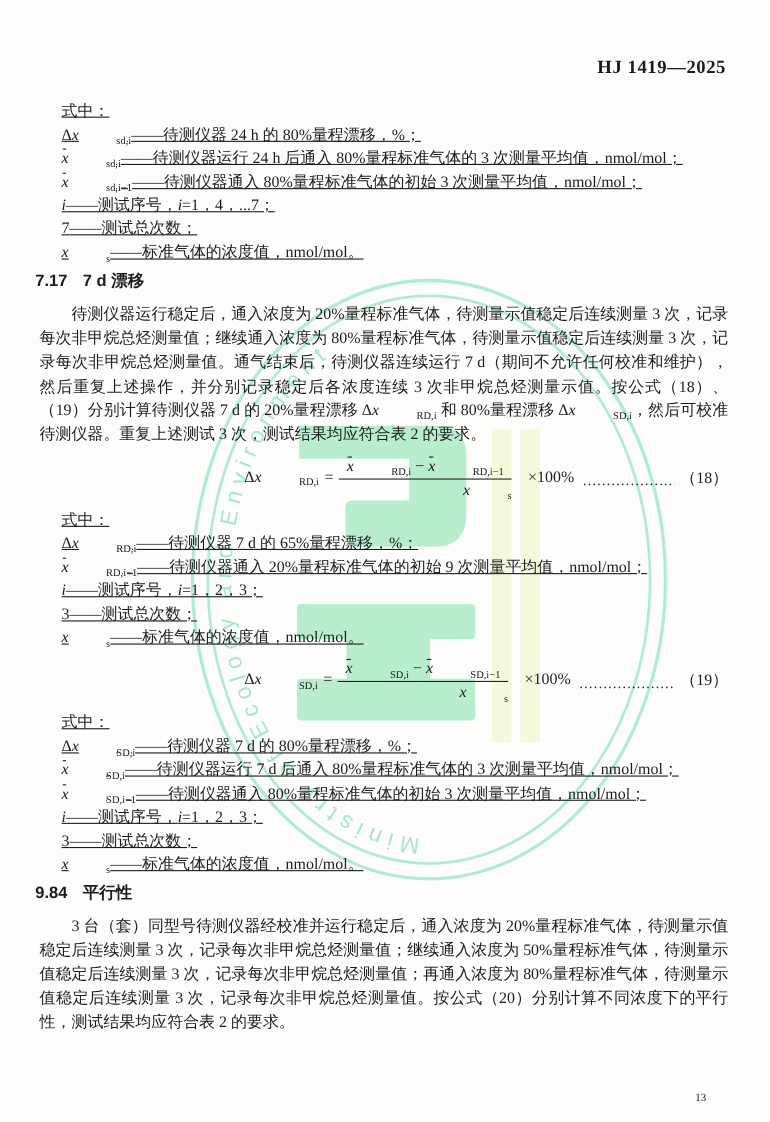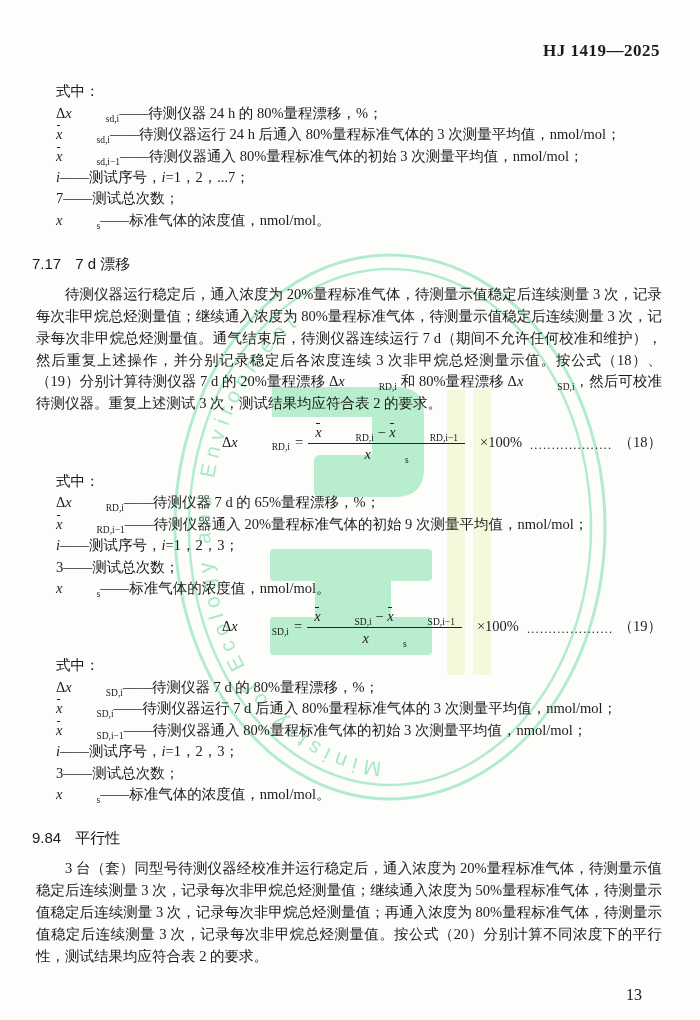--- a/index.html
+++ b/index.html
@@ -10,66 +10,66 @@
     background:#fdfdfc;
     overflow:hidden;
     font-family:"Liberation Serif","DejaVu Serif",serif;
     color:#1b1b1b;
   }
   .watermark{position:absolute;left:0;top:0;z-index:0;pointer-events:none;}
   .content{position:relative;z-index:1;padding:40px 38px 0 36px;font-size:14.5px;line-height:21.4px;}
 
   .doc-header{
     text-align:right;font-weight:bold;font-size:17px;
-    letter-spacing:.5px;padding-right:2px;margin-bottom:20px;
+    letter-spacing:.5px;padding-right:2px;margin-bottom:20px;margin-top:10px;
   }
 
   
   .defs{padding-left:20px;margin:4px 0 0 0;}
-  .def-row{white-space:nowrap;}
+  .def-row{white-space:nowrap;text-decoration:underline;}
   .sym i, .it{font-style:italic;}
   sub{font-size:9.5px;line-height:0;padding-left:34px;}
   .bar{display:inline-block;position:relative;line-height:1;}
   .bar::after{
     content:"";position:absolute;top:-2px;left:1px;right:2px;
     border-top:1.4px solid #222;
   }
   .desc{white-space:normal;}
 
   .sec-heading{
     font-family:"Liberation Sans","DejaVu Sans",sans-serif;
-    font-weight:normal;font-size:15px;
-    margin:22px 0 10px -4px;line-height:21px;
+    font-weight:bold;font-size:15px;
+    margin:4px 0 10px -4px;line-height:21px;
   }
   .sec-heading .sec-num{margin-right:14px;}
 
   .para{text-align:justify;text-indent:2em;margin:0 0 4px 0;line-height:21.8px;}
 
   
   .formula{
     display:flex;align-items:center;
     margin:6px 0 8px 0;padding-left:186px;
     font-size:14.5px;line-height:normal;
   }
   .f-eq{margin:0 5px;}
-  .frac{display:inline-flex;flex-direction:column;align-items:center;}
+  .frac{display:inline-flex;flex-direction:column;align-items:flex-end;}
   .frac .num{
     display:inline-block;padding:3px 7px 2px 7px;
     border-bottom:1.4px solid #222;white-space:nowrap;
   }
   .frac .den{padding-top:2px;}
   .f-tail{margin-left:15px;}
   .f-dots{
     flex:1;overflow:hidden;white-space:nowrap;
     letter-spacing:1.2px;font-size:12.5px;color:#2a2a2a;
     margin:6px 6px 0 8px;
   }
   .f-label{white-space:nowrap;}
 
-  .page-num{position:absolute;bottom:16px;right:58px;font-size:16px;z-index:1;}
+  .page-num{position:absolute;bottom:16px;right:58px;font-size:10px;z-index:1;}
 </style>
 </head>
 <body>
 
 <div class="page">
 
   <svg class="watermark" width="700" height="1020" viewBox="0 0 700 1020">
     <rect x="447" y="390" width="18" height="285" fill="#f1f7cf" opacity="0.7"></rect>
     <rect x="473" y="390" width="18" height="285" fill="#f1f7cf" opacity="0.7"></rect>
     <ellipse cx="390" cy="527" rx="215" ry="272" fill="none" stroke="#b2ecce" stroke-width="3"></ellipse>
@@ -91,21 +91,21 @@
       <div class="def-row">
         <span class="sym"><span>Δ</span><i>x</i><sub>sd,i</sub></span><span class="desc">——待测仪器 24 h 的 80%量程漂移，%；</span>
       </div>
       <div class="def-row">
         <span class="sym"><span class="bar"><i>x</i></span><sub>sd,i</sub></span><span class="desc">——待测仪器运行 24 h 后通入 80%量程标准气体的 3 次测量平均值，nmol/mol；</span>
       </div>
       <div class="def-row">
         <span class="sym"><span class="bar"><i>x</i></span><sub>sd,i−1</sub></span><span class="desc">——待测仪器通入 80%量程标准气体的初始 3 次测量平均值，nmol/mol；</span>
       </div>
       <div class="def-row">
-        <span class="sym"><i>i</i></span><span class="desc"><span>——测试序号，</span><i>i</i><span>=1，2，...7；</span></span>
+        <span class="sym"><i>i</i></span><span class="desc"><span>——测试序号，</span><i>i</i><span>=1，4，...7；</span></span>
       </div>
       <div class="def-row">
         <span class="sym">7</span><span class="desc">——测试总次数；</span>
       </div>
       <div class="def-row">
         <span class="sym"><i>x</i><sub>s</sub></span><span class="desc">——标准气体的浓度值，nmol/mol。</span>
       </div>
     </div>
 
     <div class="sec-heading">

